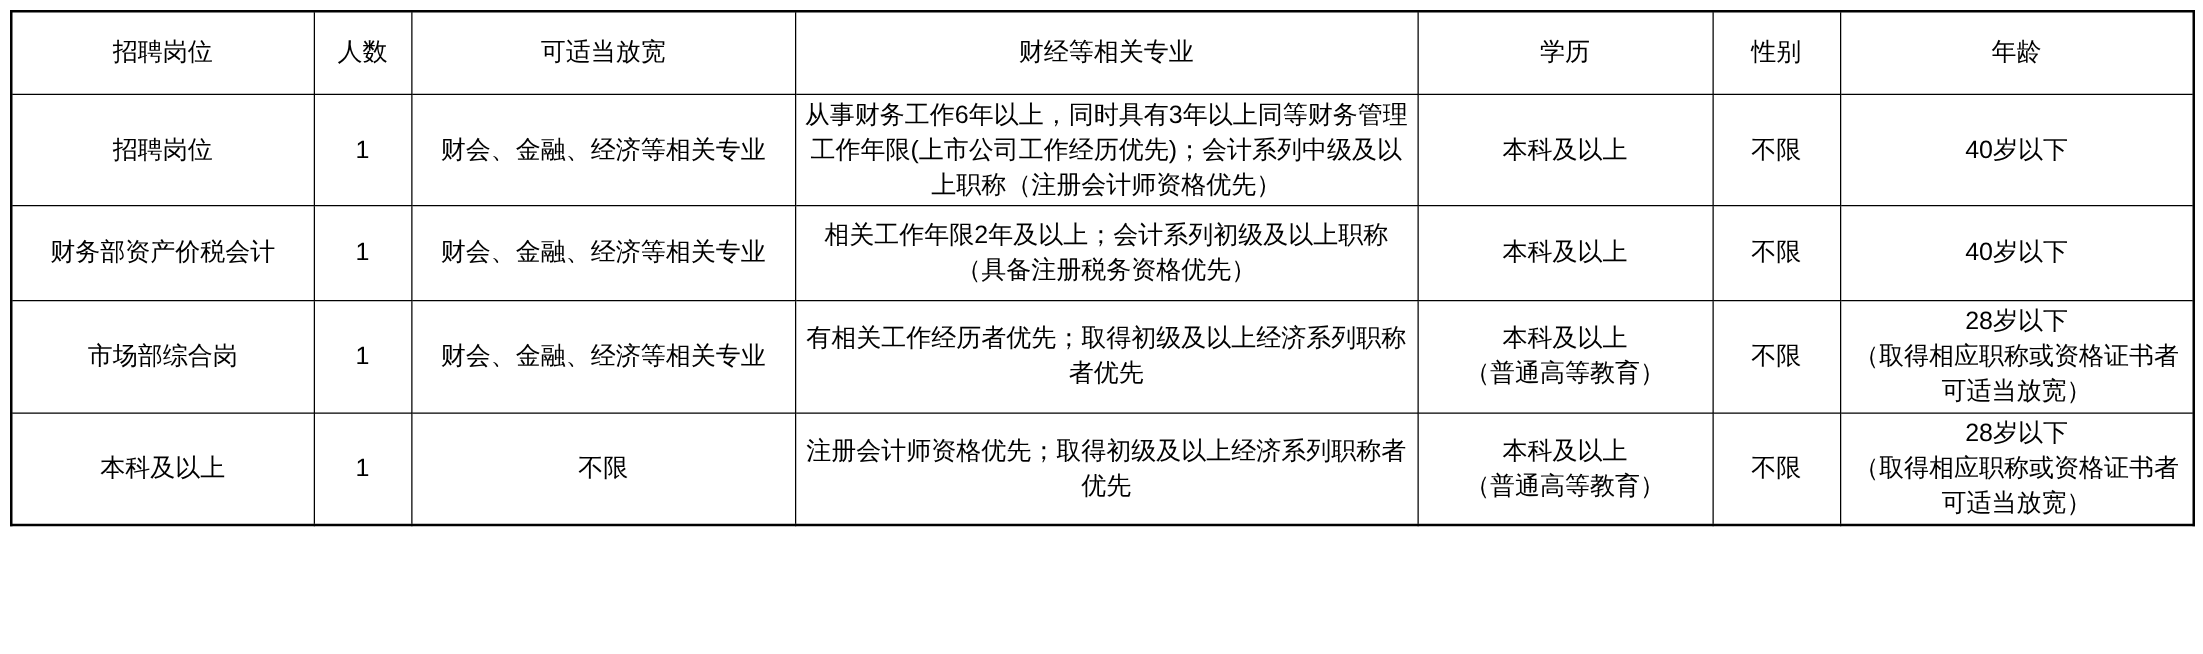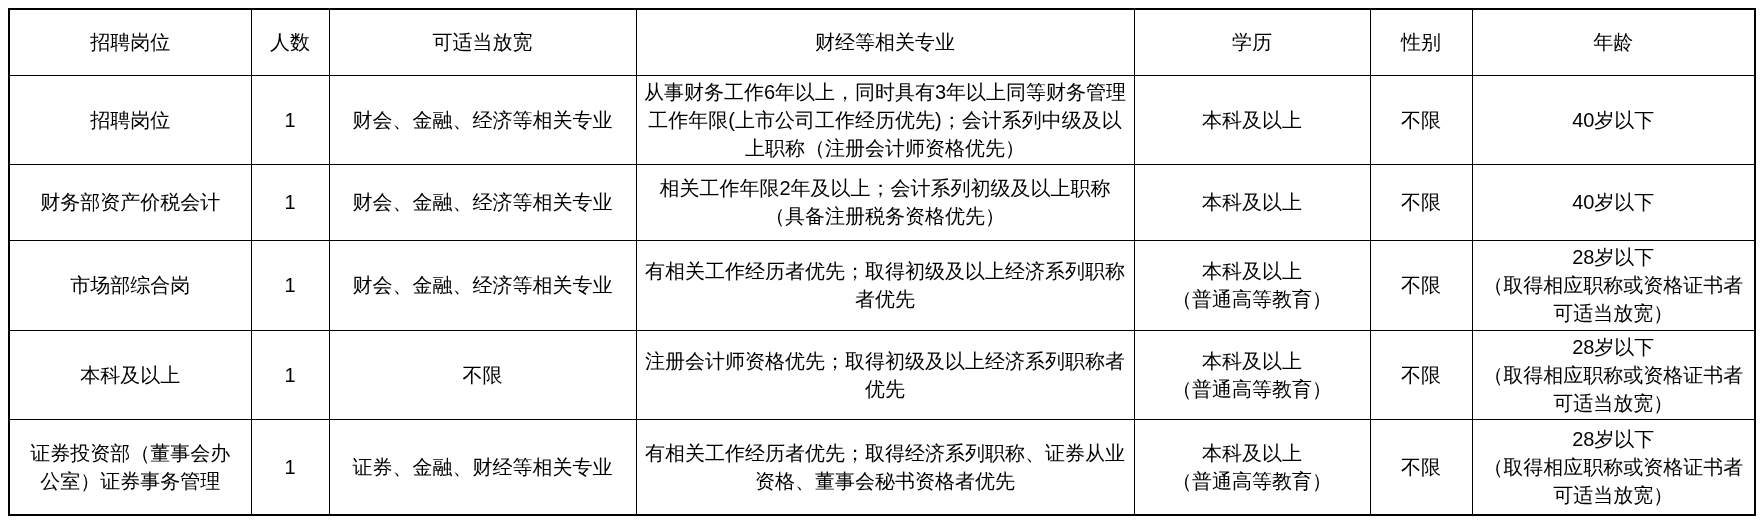--- a/index.html
+++ b/index.html
@@ -110,28 +110,15 @@
           <td class="cell-count">1</td>
           <td class="cell-major">不限</td>
           <td class="cell-experience">注册会计师资格优先；取得初级及以上经济系列职称者优先</td>
           <td class="cell-education">本科及以上
 （普通高等教育）</td>
           <td class="cell-gender">不限</td>
           <td class="cell-age">28岁以下
 （取得相应职称或资格证书者
 可适当放宽）</td>
         </tr>
-        <tr style="height: 96px;">
-          <td class="cell-position">证券投资部（董事会办
-公室）证券事务管理</td>
-          <td class="cell-count">1</td>
-          <td class="cell-major">证券、金融、财经等相关专业</td>
-          <td class="cell-experience">有相关工作经历者优先；取得经济系列职称、证券从业资格、董事会秘书资格者优先</td>
-          <td class="cell-education">本科及以上
-（普通高等教育）</td>
-          <td class="cell-gender">不限</td>
-          <td class="cell-age">28岁以下
-（取得相应职称或资格证书者
-可适当放宽）</td>
-        </tr>
       </tbody>
   </table>
 </div>
 
 </body></html>

